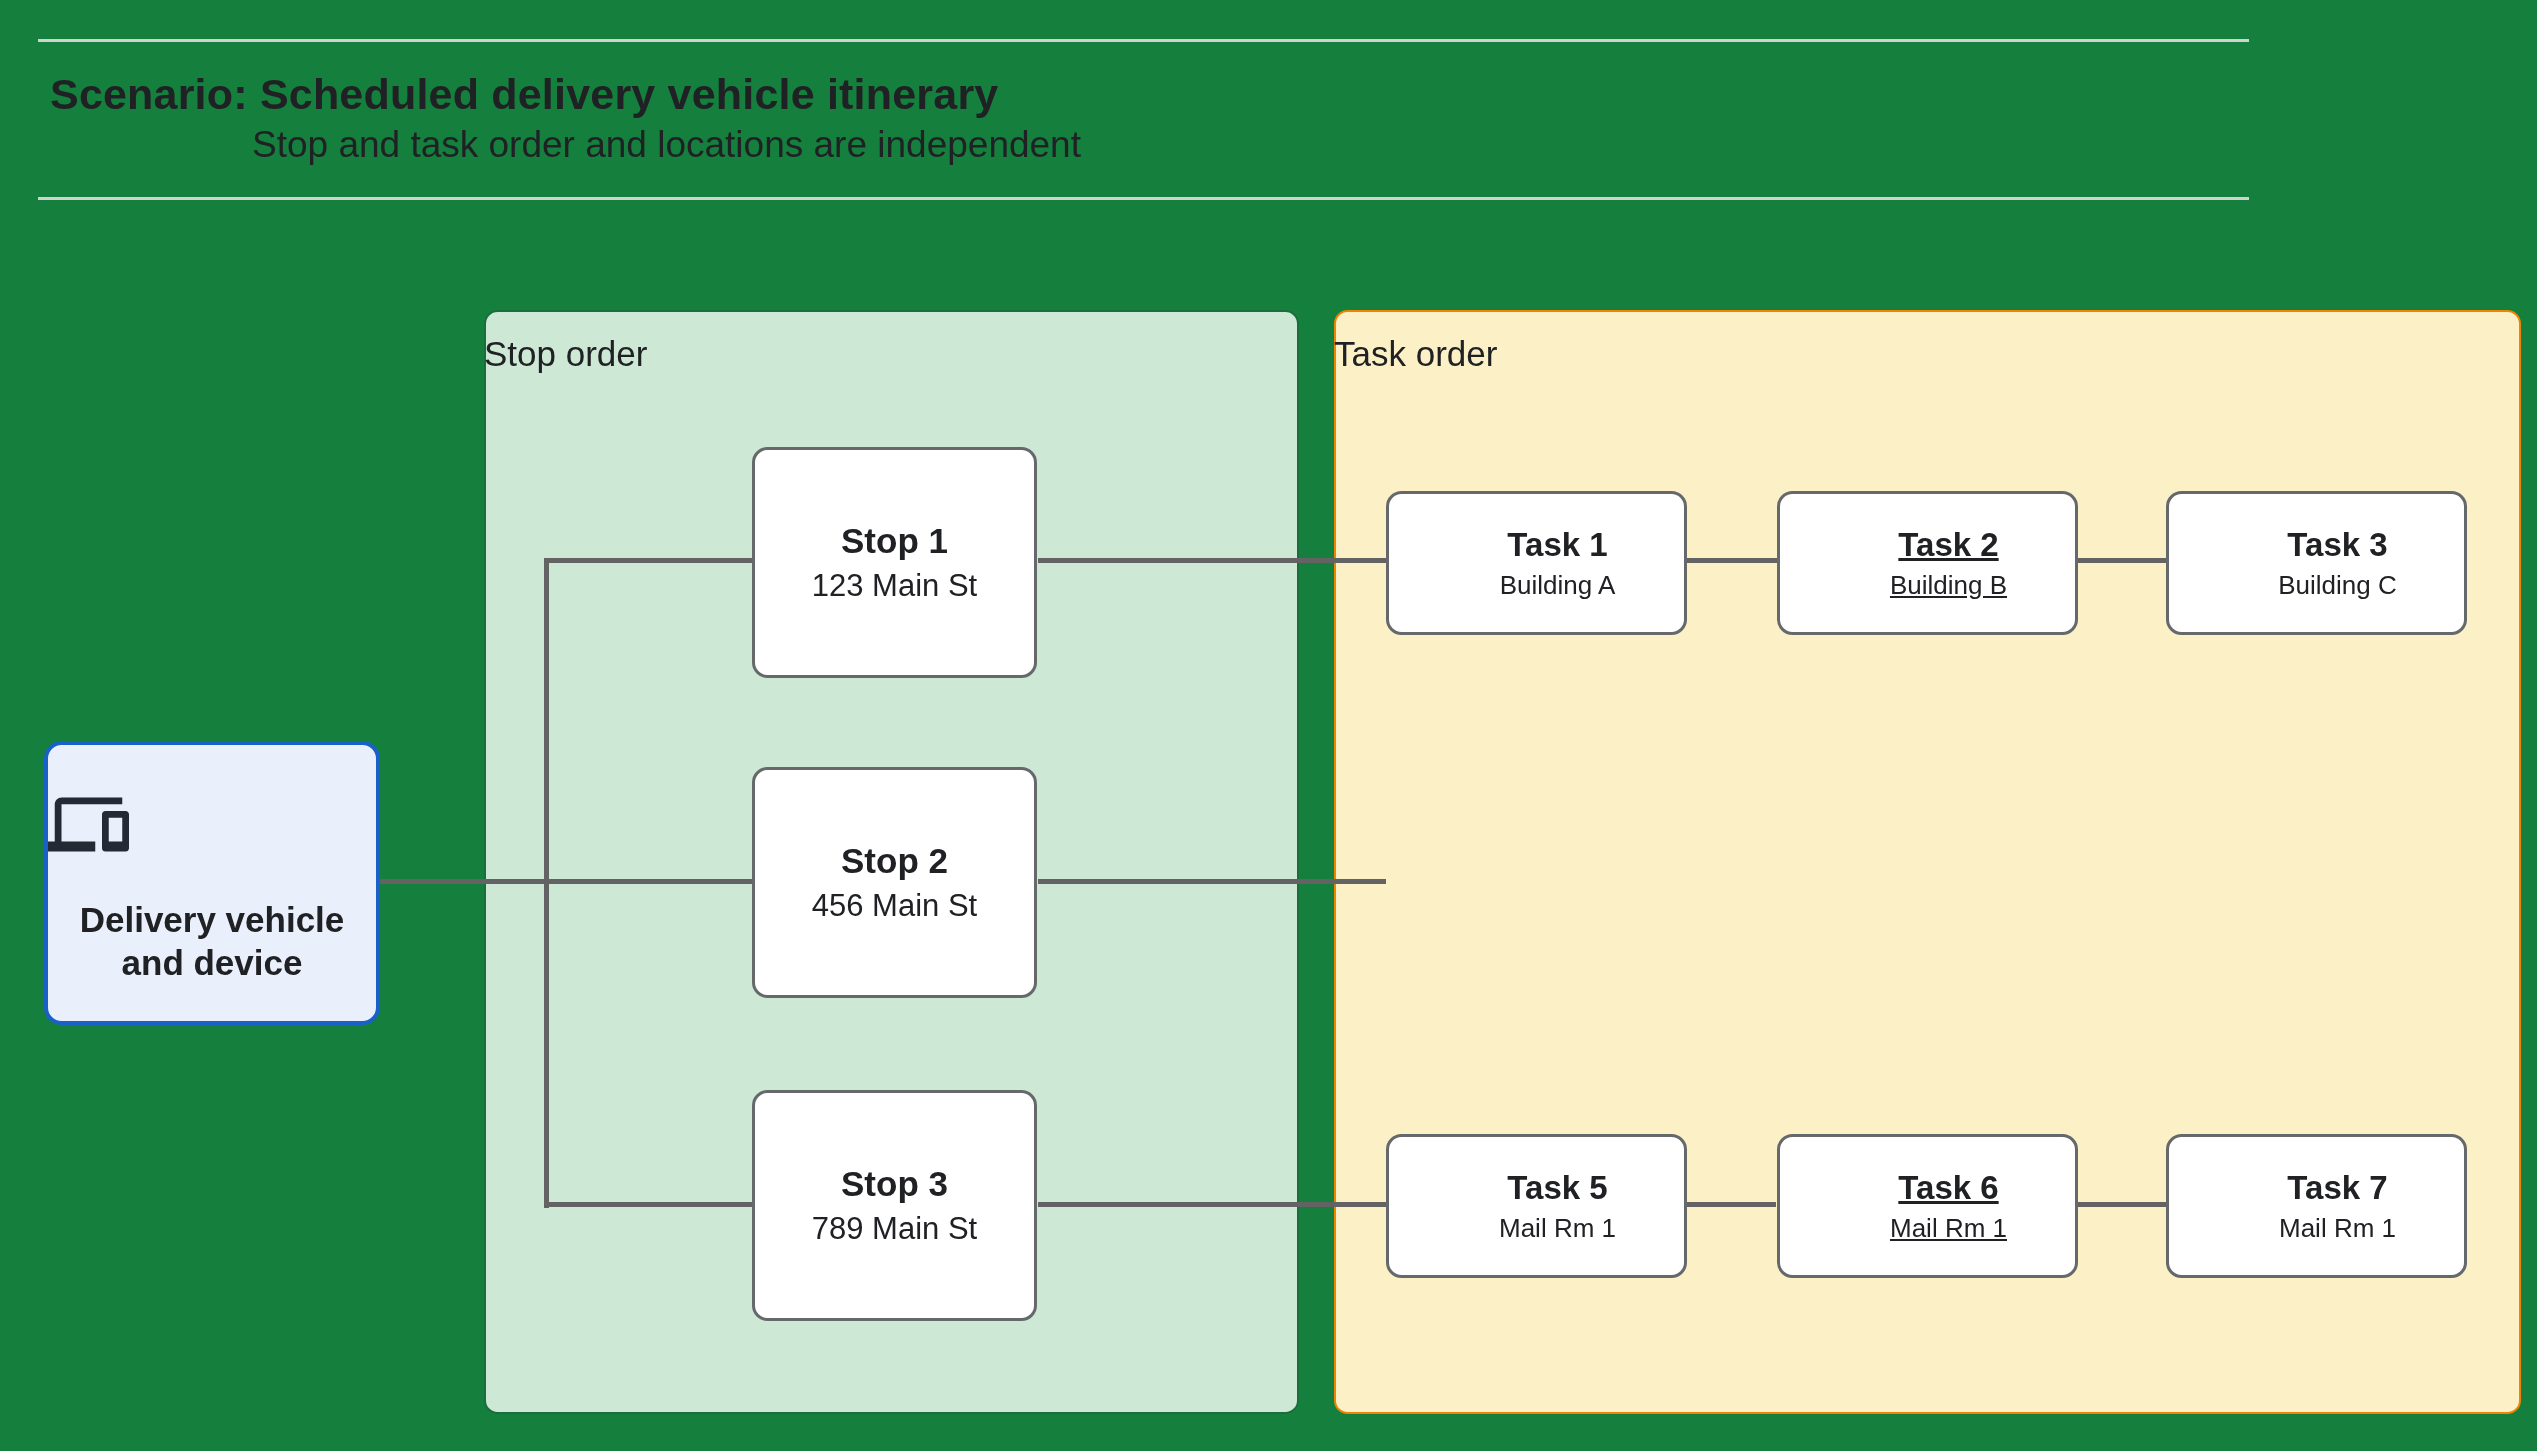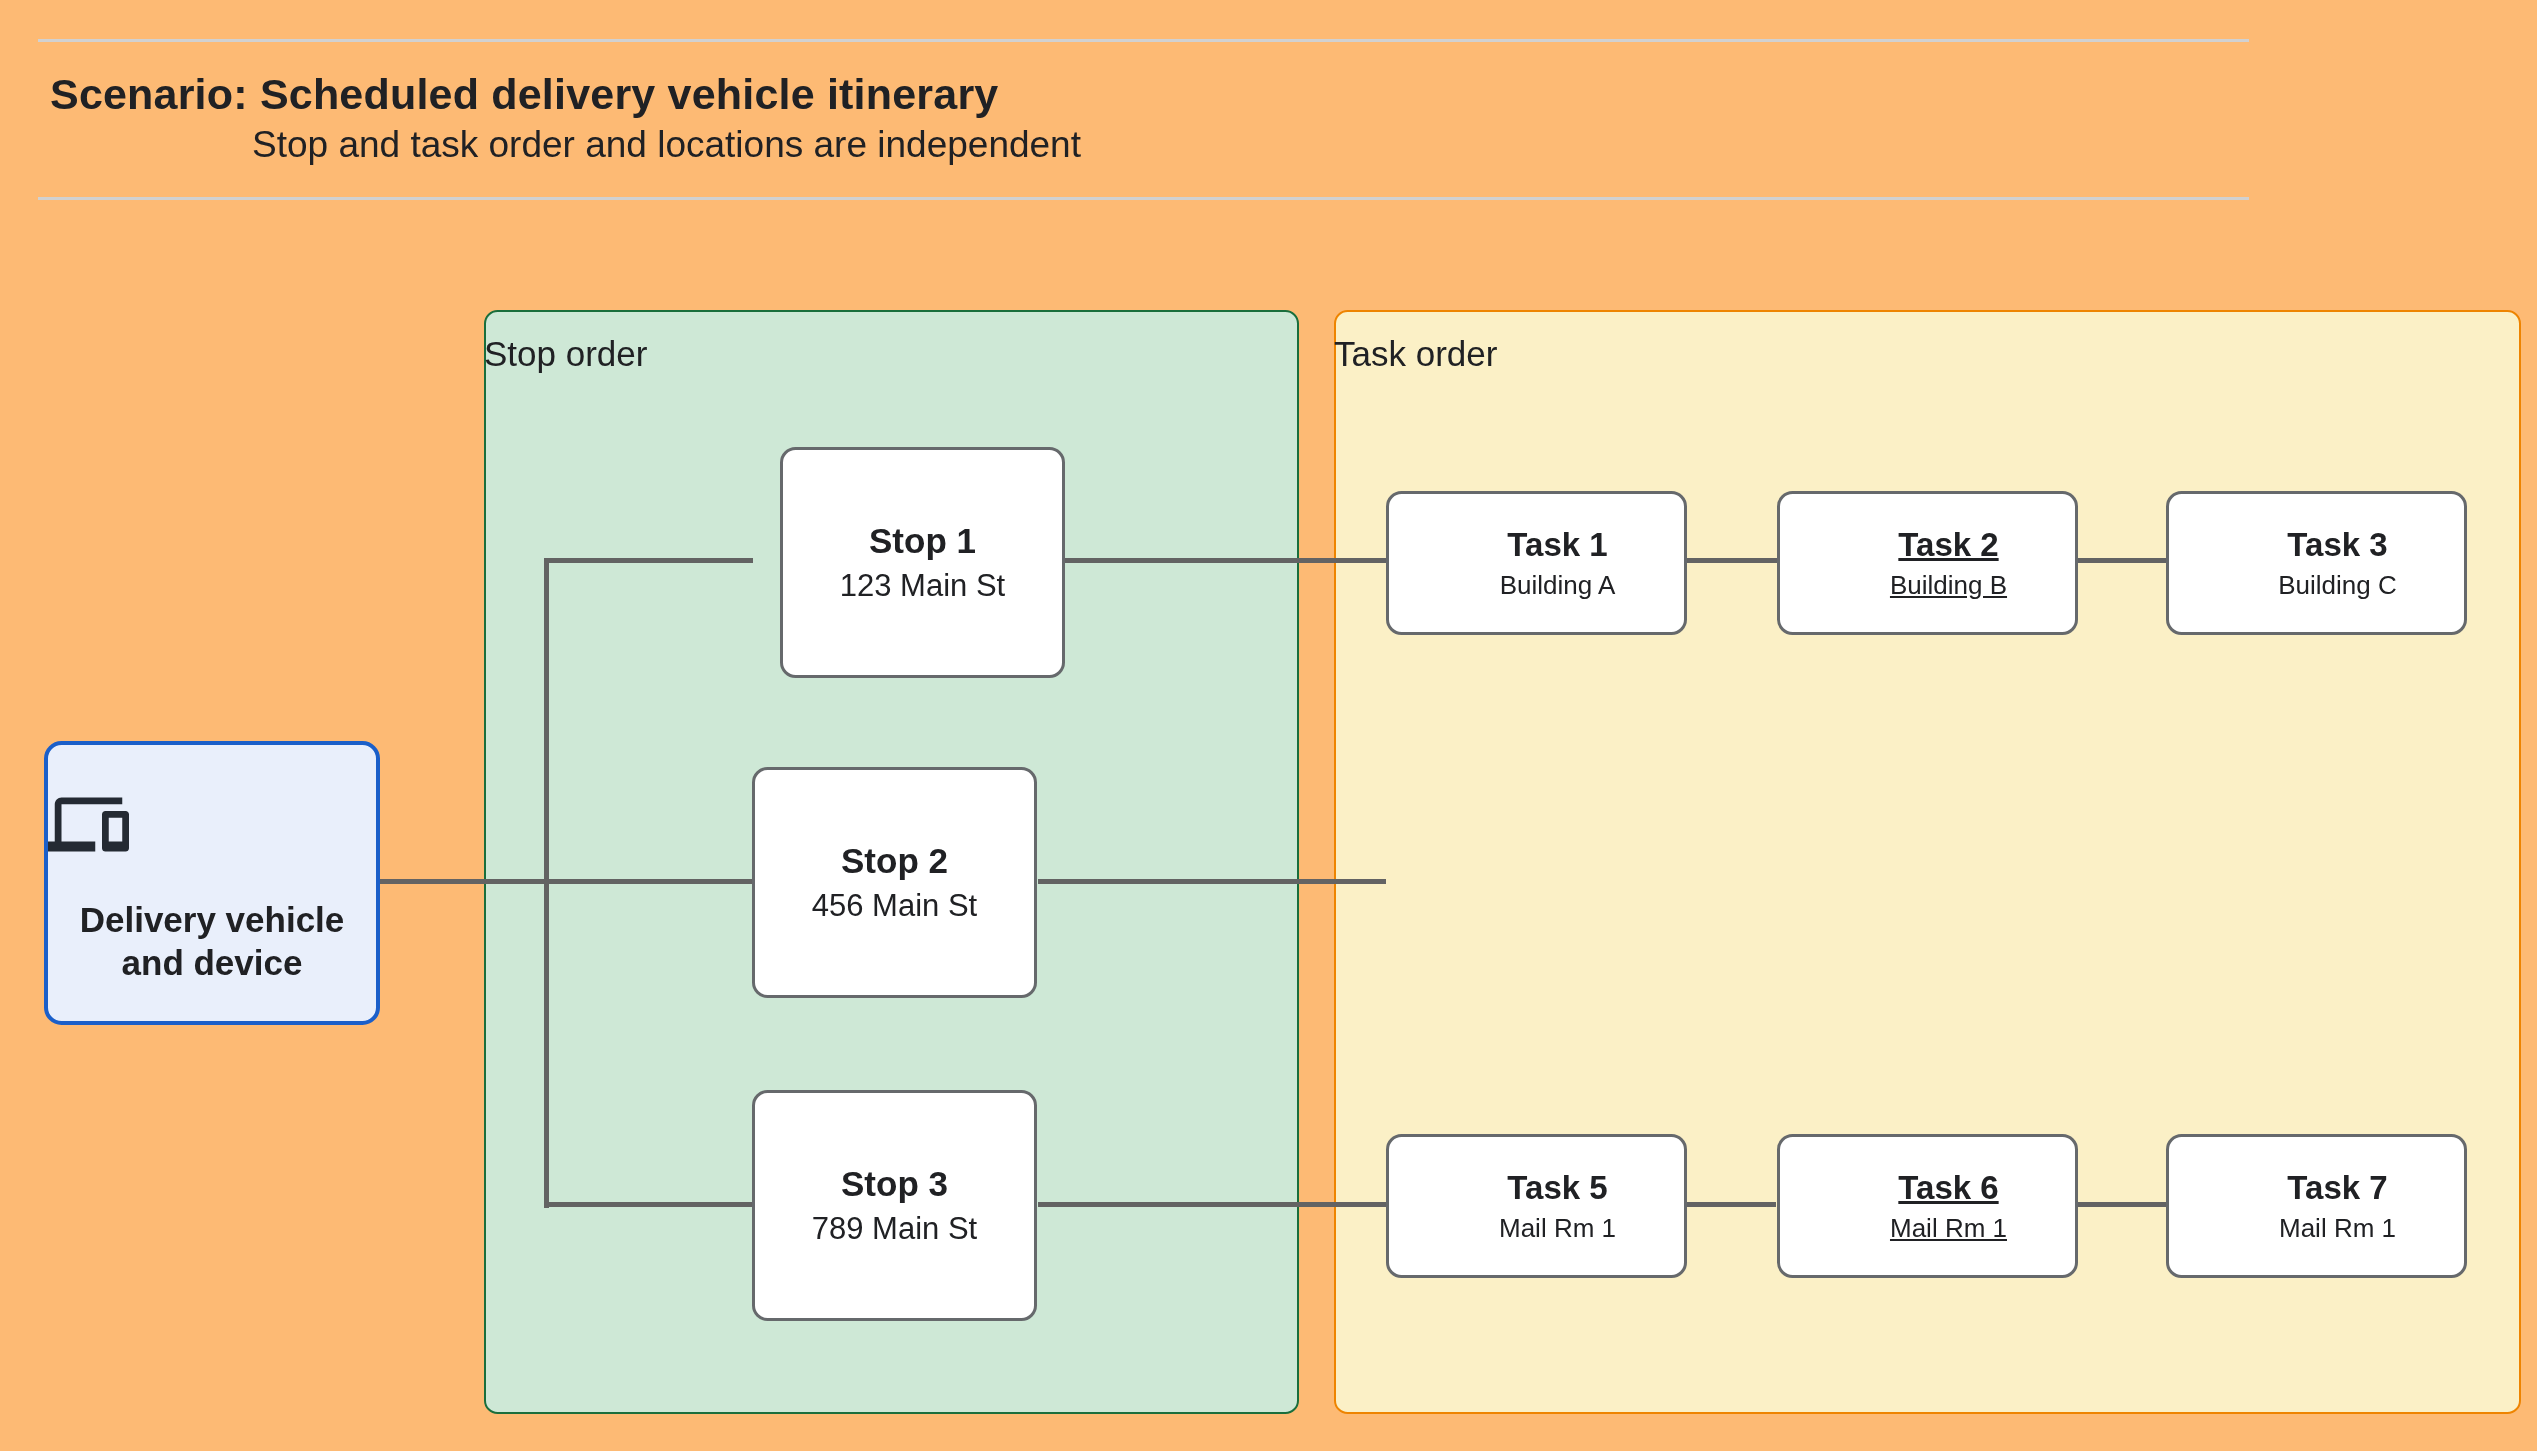--- a/index.html
+++ b/index.html
@@ -1,17 +1,17 @@
 <!DOCTYPE html>
 <html><head>
 <meta charset="utf-8">
 <style>
   html,body{margin:0;padding:0;background:#ffffff;}
   #canvas{
-    position:relative;width:2538px;height:1452px;background:#fdba74;overflow:hidden;
+    position:relative;width:2538px;height:1452px;background:#15803d;overflow:hidden;
     font-family:"Liberation Sans","DejaVu Sans",sans-serif;color:#202124;
   }
   .rule{position:absolute;left:38px;width:2211px;height:2.9px;background:#d1d1d1;}
   .rule.top{top:39px;}
   .rule.bottom{top:197px;}
   .title{position:absolute;left:50px;top:70px;font-size:43px;font-weight:bold;letter-spacing:0.2px;white-space:nowrap;}
   .subtitle{position:absolute;left:252px;top:124px;font-size:37px;font-weight:normal;white-space:nowrap;}
 
   .panel{position:absolute;top:310px;height:1104px;border-radius:13.6px;box-sizing:border-box;z-index:1;}
   .panel.stop{left:484px;width:815px;background:#cee8d6;border:2.9px solid #1a6e3c;}
@@ -29,21 +29,21 @@
     box-sizing:border-box;display:flex;flex-direction:column;align-items:center;justify-content:center;
     text-align:center;z-index:3;
   }
   .stop-node{left:752px;width:285px;height:231px;gap:8.7px;}
   .stop-node .node-title{font-size:35px;font-weight:bold;line-height:1.1;}
   .stop-node .node-sub{font-size:31px;line-height:1.1;}
   .task-node{width:301px;height:144px;gap:7.8px;padding-left:42px;}
   .task-node .node-title{font-size:33px;font-weight:bold;line-height:1.1;}
   .task-node .node-sub{font-size:26px;line-height:1.1;}
 
-  #stop1{top:447px;margin-left:28px;} #stop2{top:767px;} #stop3{top:1090px;text-align:right;}
+  #stop1{top:447px;} #stop2{top:767px;} #stop3{top:1090px;text-align:right;}
   .task-row1{top:491px;} .task-row2{top:811px;} .task-row3{top:1134px;}
   .task-col1{left:1386px;} .task-col2{left:1777px;text-decoration:underline;} .task-col3{left:2166px;}
 
   .vehicle{
     position:absolute;left:44px;top:741px;width:336px;height:284px;
     background:#e9effb;border:4.8px solid #1b5fc9;border-radius:17.5px;box-sizing:border-box;
     display:flex;flex-direction:column;z-index:3;text-align:center;
   }
   .vehicle svg{margin-top:39px;display:block;}
   .vehicle-label{margin-top:33px;font-size:35px;font-weight:bold;line-height:43px;}

